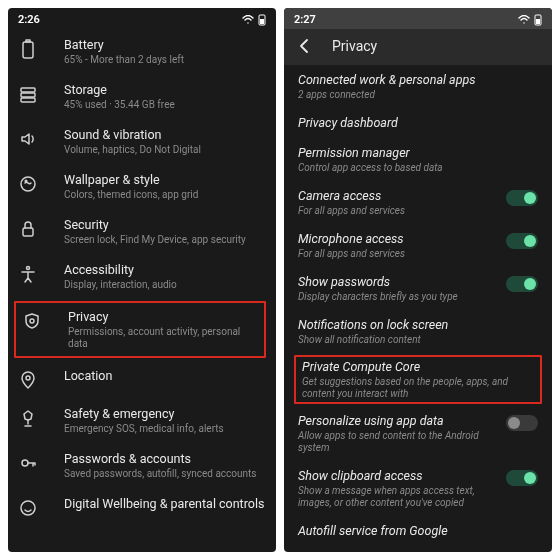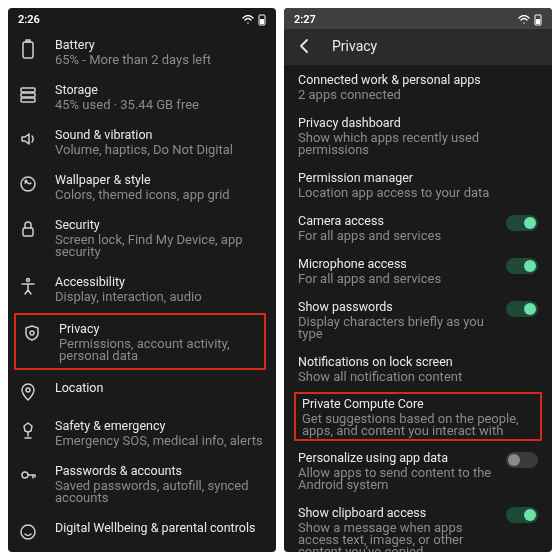--- a/index.html
+++ b/index.html
@@ -4,34 +4,34 @@
 <style>
   html,body{margin:0;padding:0;background:#fff;font-family:Roboto,Arial,sans-serif;}
   .stage{width:560px;height:560px;display:flex;gap:8px;padding:8px;box-sizing:border-box;background:#fff;}
   .phone{flex:1;background:#1a1a1a;color:#e6e6e6;border-radius:4px;overflow:hidden;display:flex;flex-direction:column;position:relative;}
   .statusbar{display:flex;justify-content:space-between;align-items:center;padding:5px 10px 3px;font-size:11px;font-weight:600;color:#fff;}
   .status-right{display:flex;gap:4px;align-items:center;}
   .status-right svg{display:block;}
   .p2 .statusbar{background:#404040;}
   .screen{flex:1;overflow:hidden;}
   .list{padding:0 4px;}
-  .row{display:flex;align-items:flex-start;padding:8px 4px;gap:15px;}
+  .row{display:flex;align-items:flex-start;padding:8px 4px;gap:24px;}
   .iconcell{width:24px;display:flex;justify-content:center;padding-top:2px;flex-shrink:0;}
   .iconcell svg{stroke:#cfcfcf;fill:none;stroke-width:1.6;}
   .textcell{flex:1;min-width:0;}
   .title{font-size:12.5px;color:#eaeaea;line-height:16px;}
-  .sub{font-size:13px;color:#8a8a8a;line-height:12px;padding-top:1px;}
+  .sub{font-size:10px;color:#8a8a8a;line-height:12px;padding-top:1px;}
   .highlight{border:2px solid #d9281e;border-radius:1px;margin:2px 6px 2px 2px;padding:6px 2px;}
   .highlight .row{padding:0 2px;}
   
   .header2{background:#2b2b2b;padding:8px 12px 10px;display:flex;align-items:center;gap:18px;}
   .header2 .htitle{font-size:14px;color:#eaeaea;}
   .list2{padding:0 8px;}
   .row2{display:flex;align-items:flex-start;padding:7px 6px;gap:10px;}
-  .row2 .textcell{flex:1;}
+  .row2 .textcell{flex:1;font-style:italic;}
   .switch{width:32px;height:16px;border-radius:10px;position:relative;flex-shrink:0;margin-top:2px;}
   .switch::after{content:"";position:absolute;width:12px;height:12px;border-radius:50%;top:2px;}
   .switch.on{background:#1f4a3a;}
   .switch.on::after{right:2px;background:#6be3a8;}
   .switch.off{background:#3a3a3a;}
   .switch.off::after{left:2px;background:#8a8a8a;}
   .highlight2{border:2px solid #d9281e;border-radius:1px;margin:2px;padding:0 2px;}
   .highlight2 .row2{padding:2px 4px;}
 </style>
 </head>
@@ -217,28 +217,27 @@
           <div class="row2">
     <div class="textcell">
       <div class="title">Connected work &amp; personal apps</div>
       <div class="sub">2 apps connected</div>
     </div>
 
   </div>
           <div class="row2">
     <div class="textcell">
       <div class="title">Privacy dashboard</div>
-      <div class="sub">Show which apps recently used permissions</div>
     </div>
 
   </div>
           <div class="row2">
     <div class="textcell">
       <div class="title">Permission manager</div>
-      <div class="sub">Location app access to your data</div>
+      <div class="sub">Control app access to based data</div>
     </div>
 
   </div>
           <div class="row2">
     <div class="textcell">
       <div class="title">Camera access</div>
       <div class="sub">For all apps and services</div>
     </div>
     <div class="switch on"></div>
   </div>

